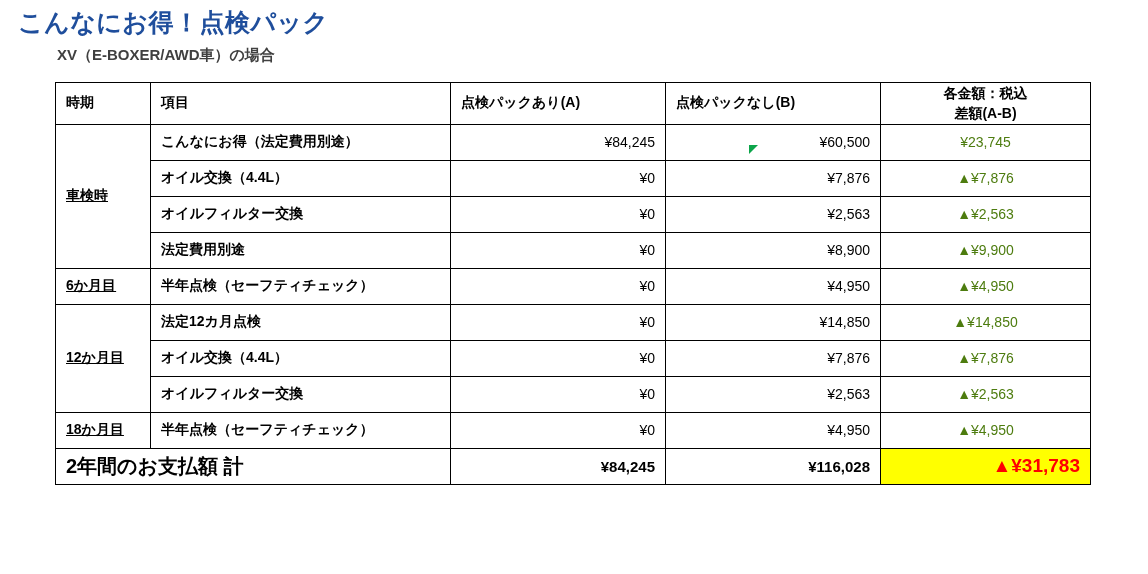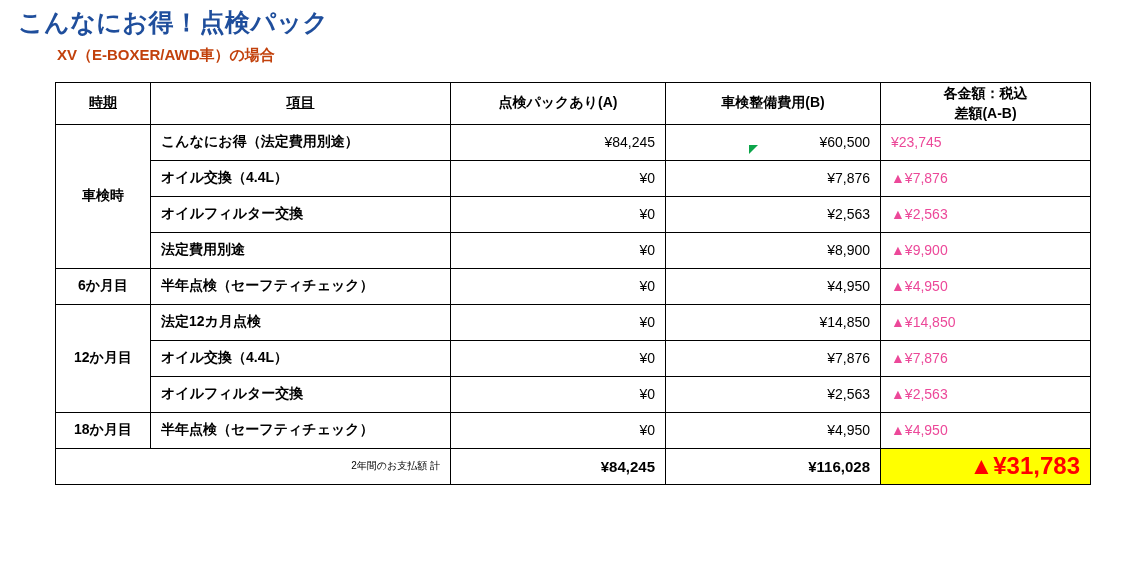--- a/index.html
+++ b/index.html
@@ -30,21 +30,21 @@
     color: #1f4e9c;
     letter-spacing: 0.5px;
     white-space: nowrap;
   }
   .subtitle {
     position: absolute;
     left: 57px;
     top: 46px;
     font-size: 15px;
     font-weight: bold;
-    color: #c2410c;
+    color: #404040;
     white-space: nowrap;
   }
   table.pack-table {
     position: absolute;
     left: 55px;
     top: 82px;
     border-collapse: collapse;
     table-layout: fixed;
     width: 1035px;
     font-size: 14px;
@@ -60,63 +60,64 @@
   col.c-period { width: 95px; }
   col.c-item   { width: 300px; }
   col.c-a      { width: 215px; }
   col.c-b      { width: 215px; }
   col.c-d      { width: 210px; }
 
   .hdr {
     font-weight: bold;
     height: 56px;
   }
-  .hdr-center { text-align: center; text-decoration: underline; }
-  .hdr-right  { text-align: center; }
+  .hdr-center { text-align: left; }
+  .hdr-right  { text-align: left; }
   .hdr-d {
     text-align: center;
     line-height: 1.45;
     font-weight: bold;
     padding-top: 2px;
   }
   .hdr-d .small-line { display: block; }
 
   .period {
     font-weight: bold;
-    text-align: center;
+    text-align: left;
     vertical-align: middle;
+    text-decoration: underline;
   }
   .item {
     font-weight: bold;
     text-align: left;
     white-space: nowrap;
   }
   .num {
     text-align: right;
     font-weight: normal;
   }
   .diff {
+    text-align: center;
+    color: #4d7c0f;
+    font-weight: normal;
+  }
+  .total-label {
     text-align: left;
-    color: #ec4899;
-    font-weight: normal;
-  }
-  .total-label {
-    text-align: right;
-    font-weight: normal;
-    font-size: 10px;
+    font-weight: bold;
+    font-size: 20px;
   }
   .total-num {
     text-align: right;
     font-weight: bold;
     font-size: 15px;
   }
   .total-diff {
     text-align: right;
     font-weight: bold;
-    font-size: 24px;
+    font-size: 19px;
     color: #ff0000;
     background: #ffff00;
   }
   .row-total td { height: 40px; }
   .green-mark {
     position: absolute;
     left: 749px;
     top: 145px;
     width: 0;
     height: 0;
@@ -138,21 +139,21 @@
       <col class="c-item">
       <col class="c-a">
       <col class="c-b">
       <col class="c-d">
     </colgroup>
     <tbody>
       <tr>
         <td class="hdr hdr-center">時期</td>
         <td class="hdr hdr-center">項目</td>
         <td class="hdr hdr-right">点検パックあり(A)</td>
-        <td class="hdr hdr-right">車検整備費用(B)</td>
+        <td class="hdr hdr-right">点検パックなし(B)</td>
         <td class="hdr hdr-d">
           <span class="small-line">各金額：税込</span>
           <span class="small-line">差額(A-B)</span>
         </td>
       </tr>
 
       <tr>
         <td class="period" rowspan="4">車検時</td>
         <td class="item">こんなにお得（法定費用別途）</td>
         <td class="num">¥84,245</td>

